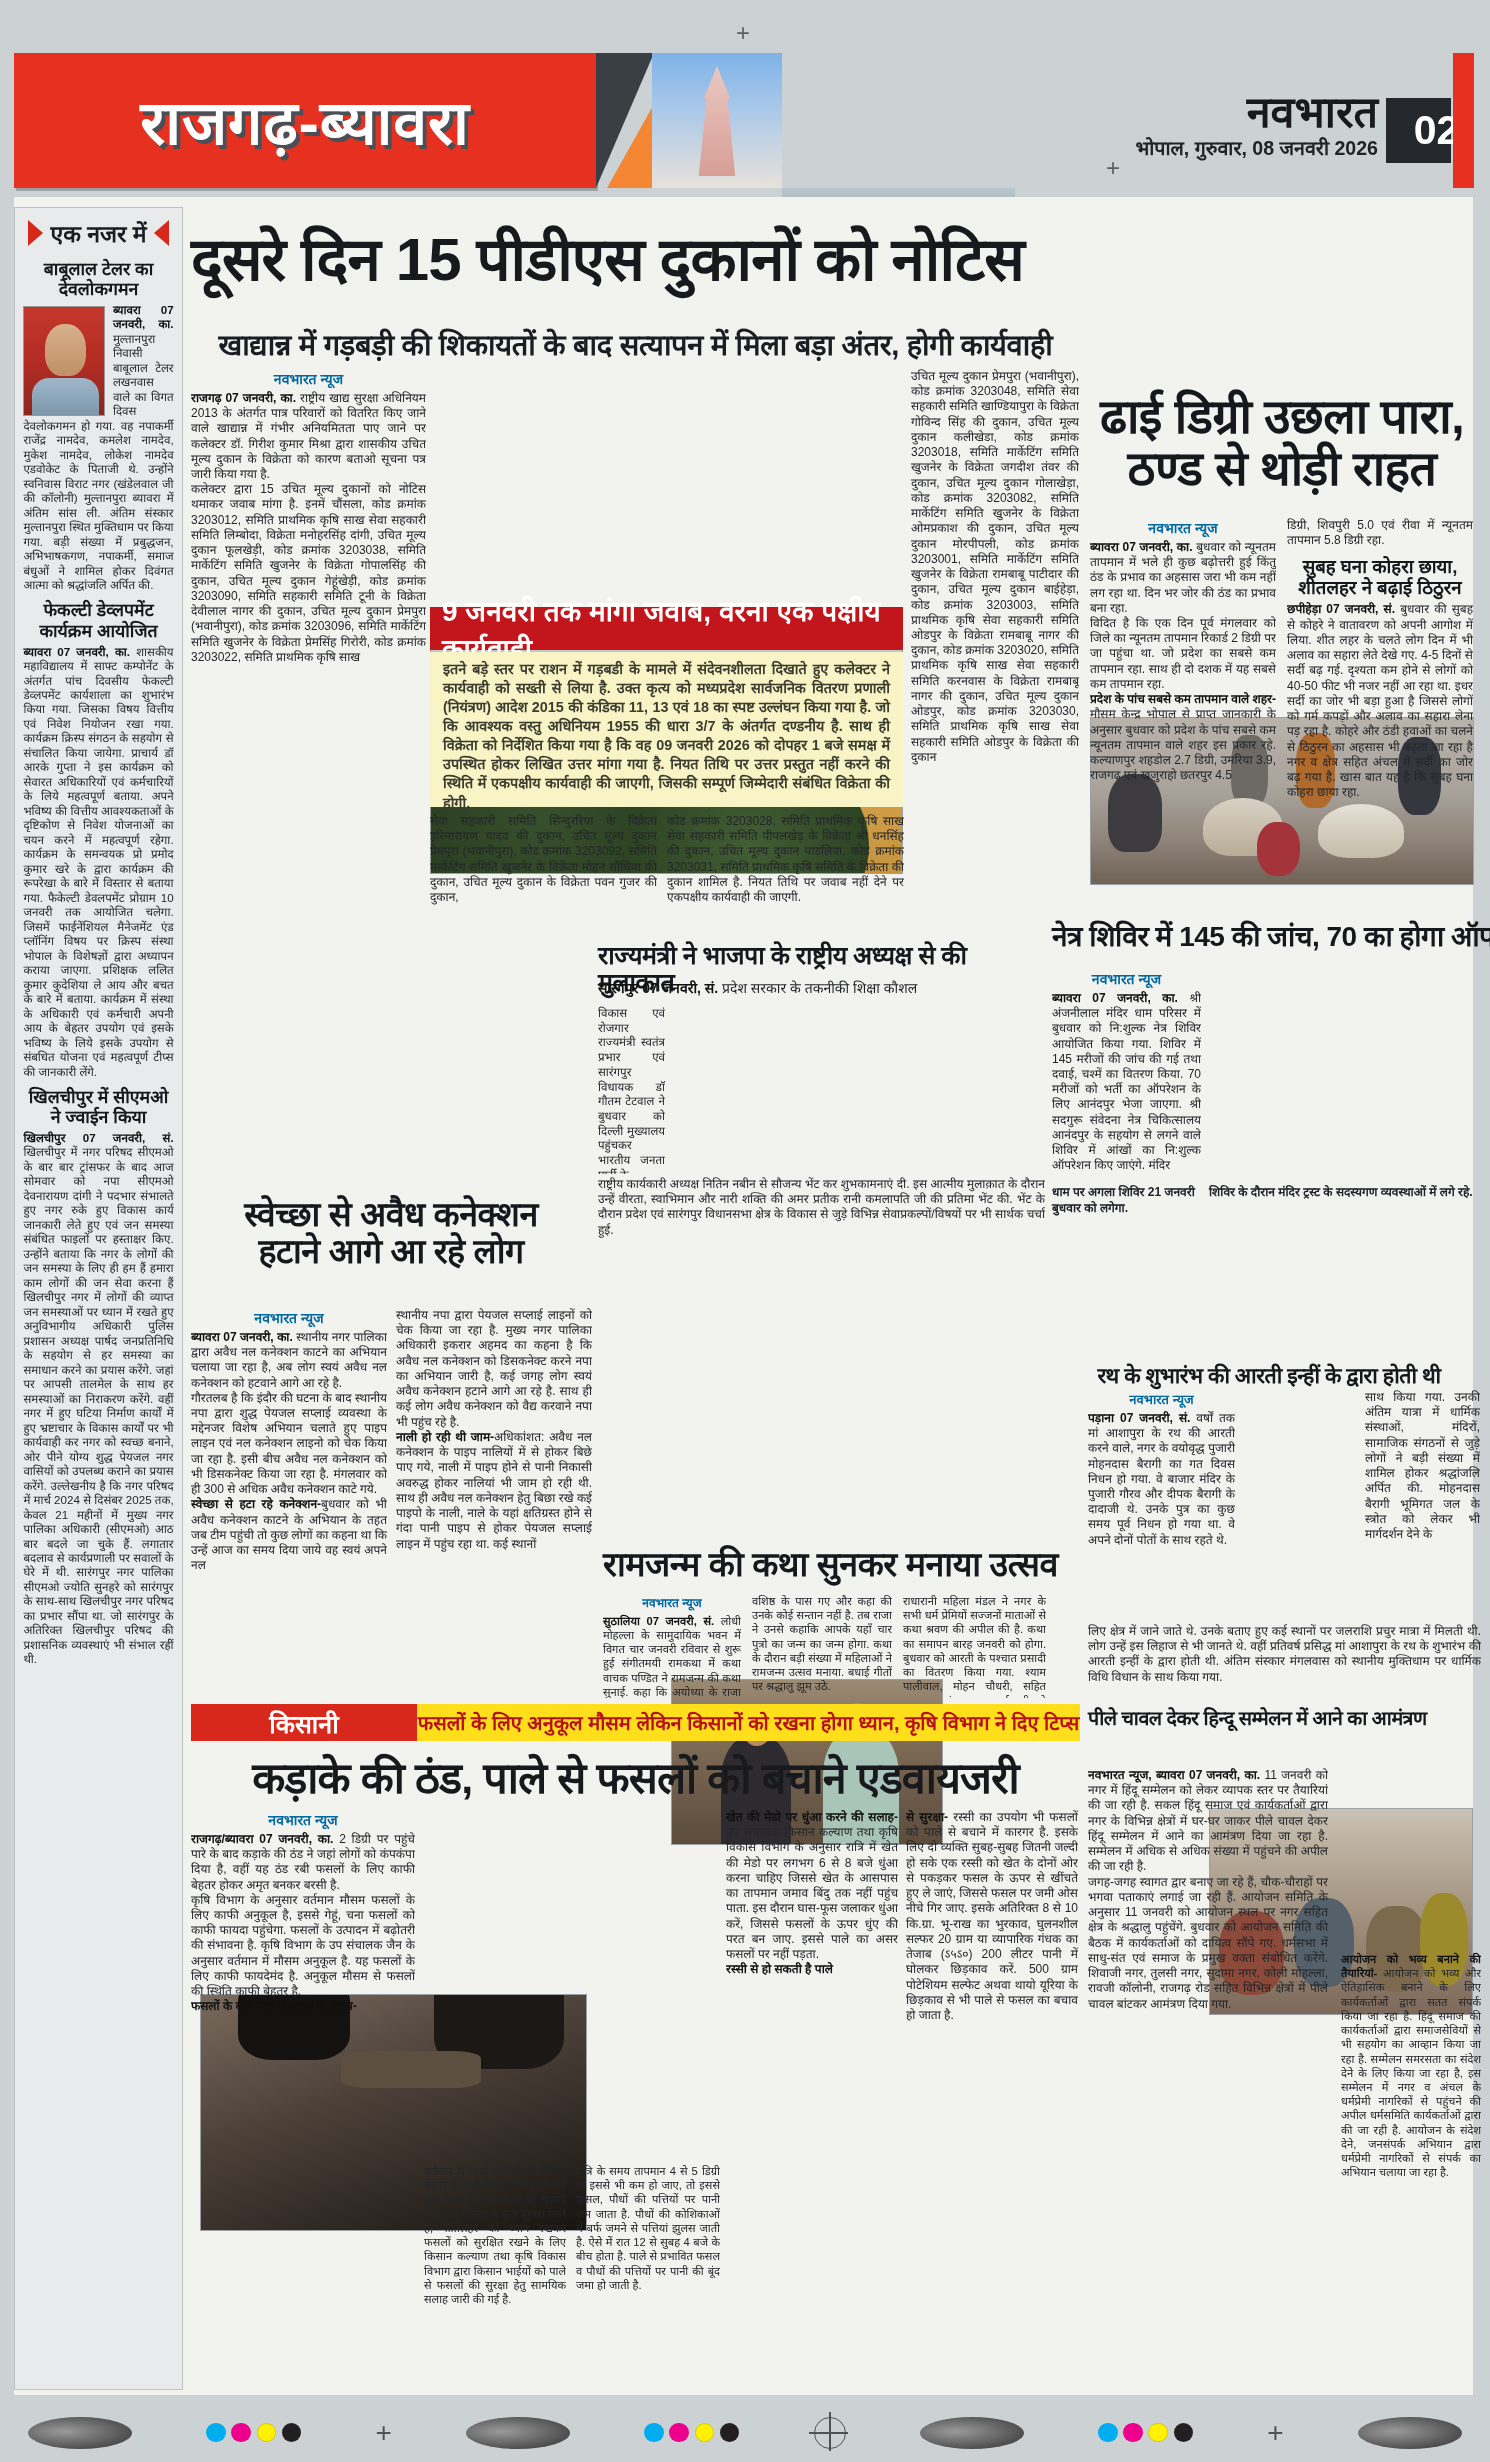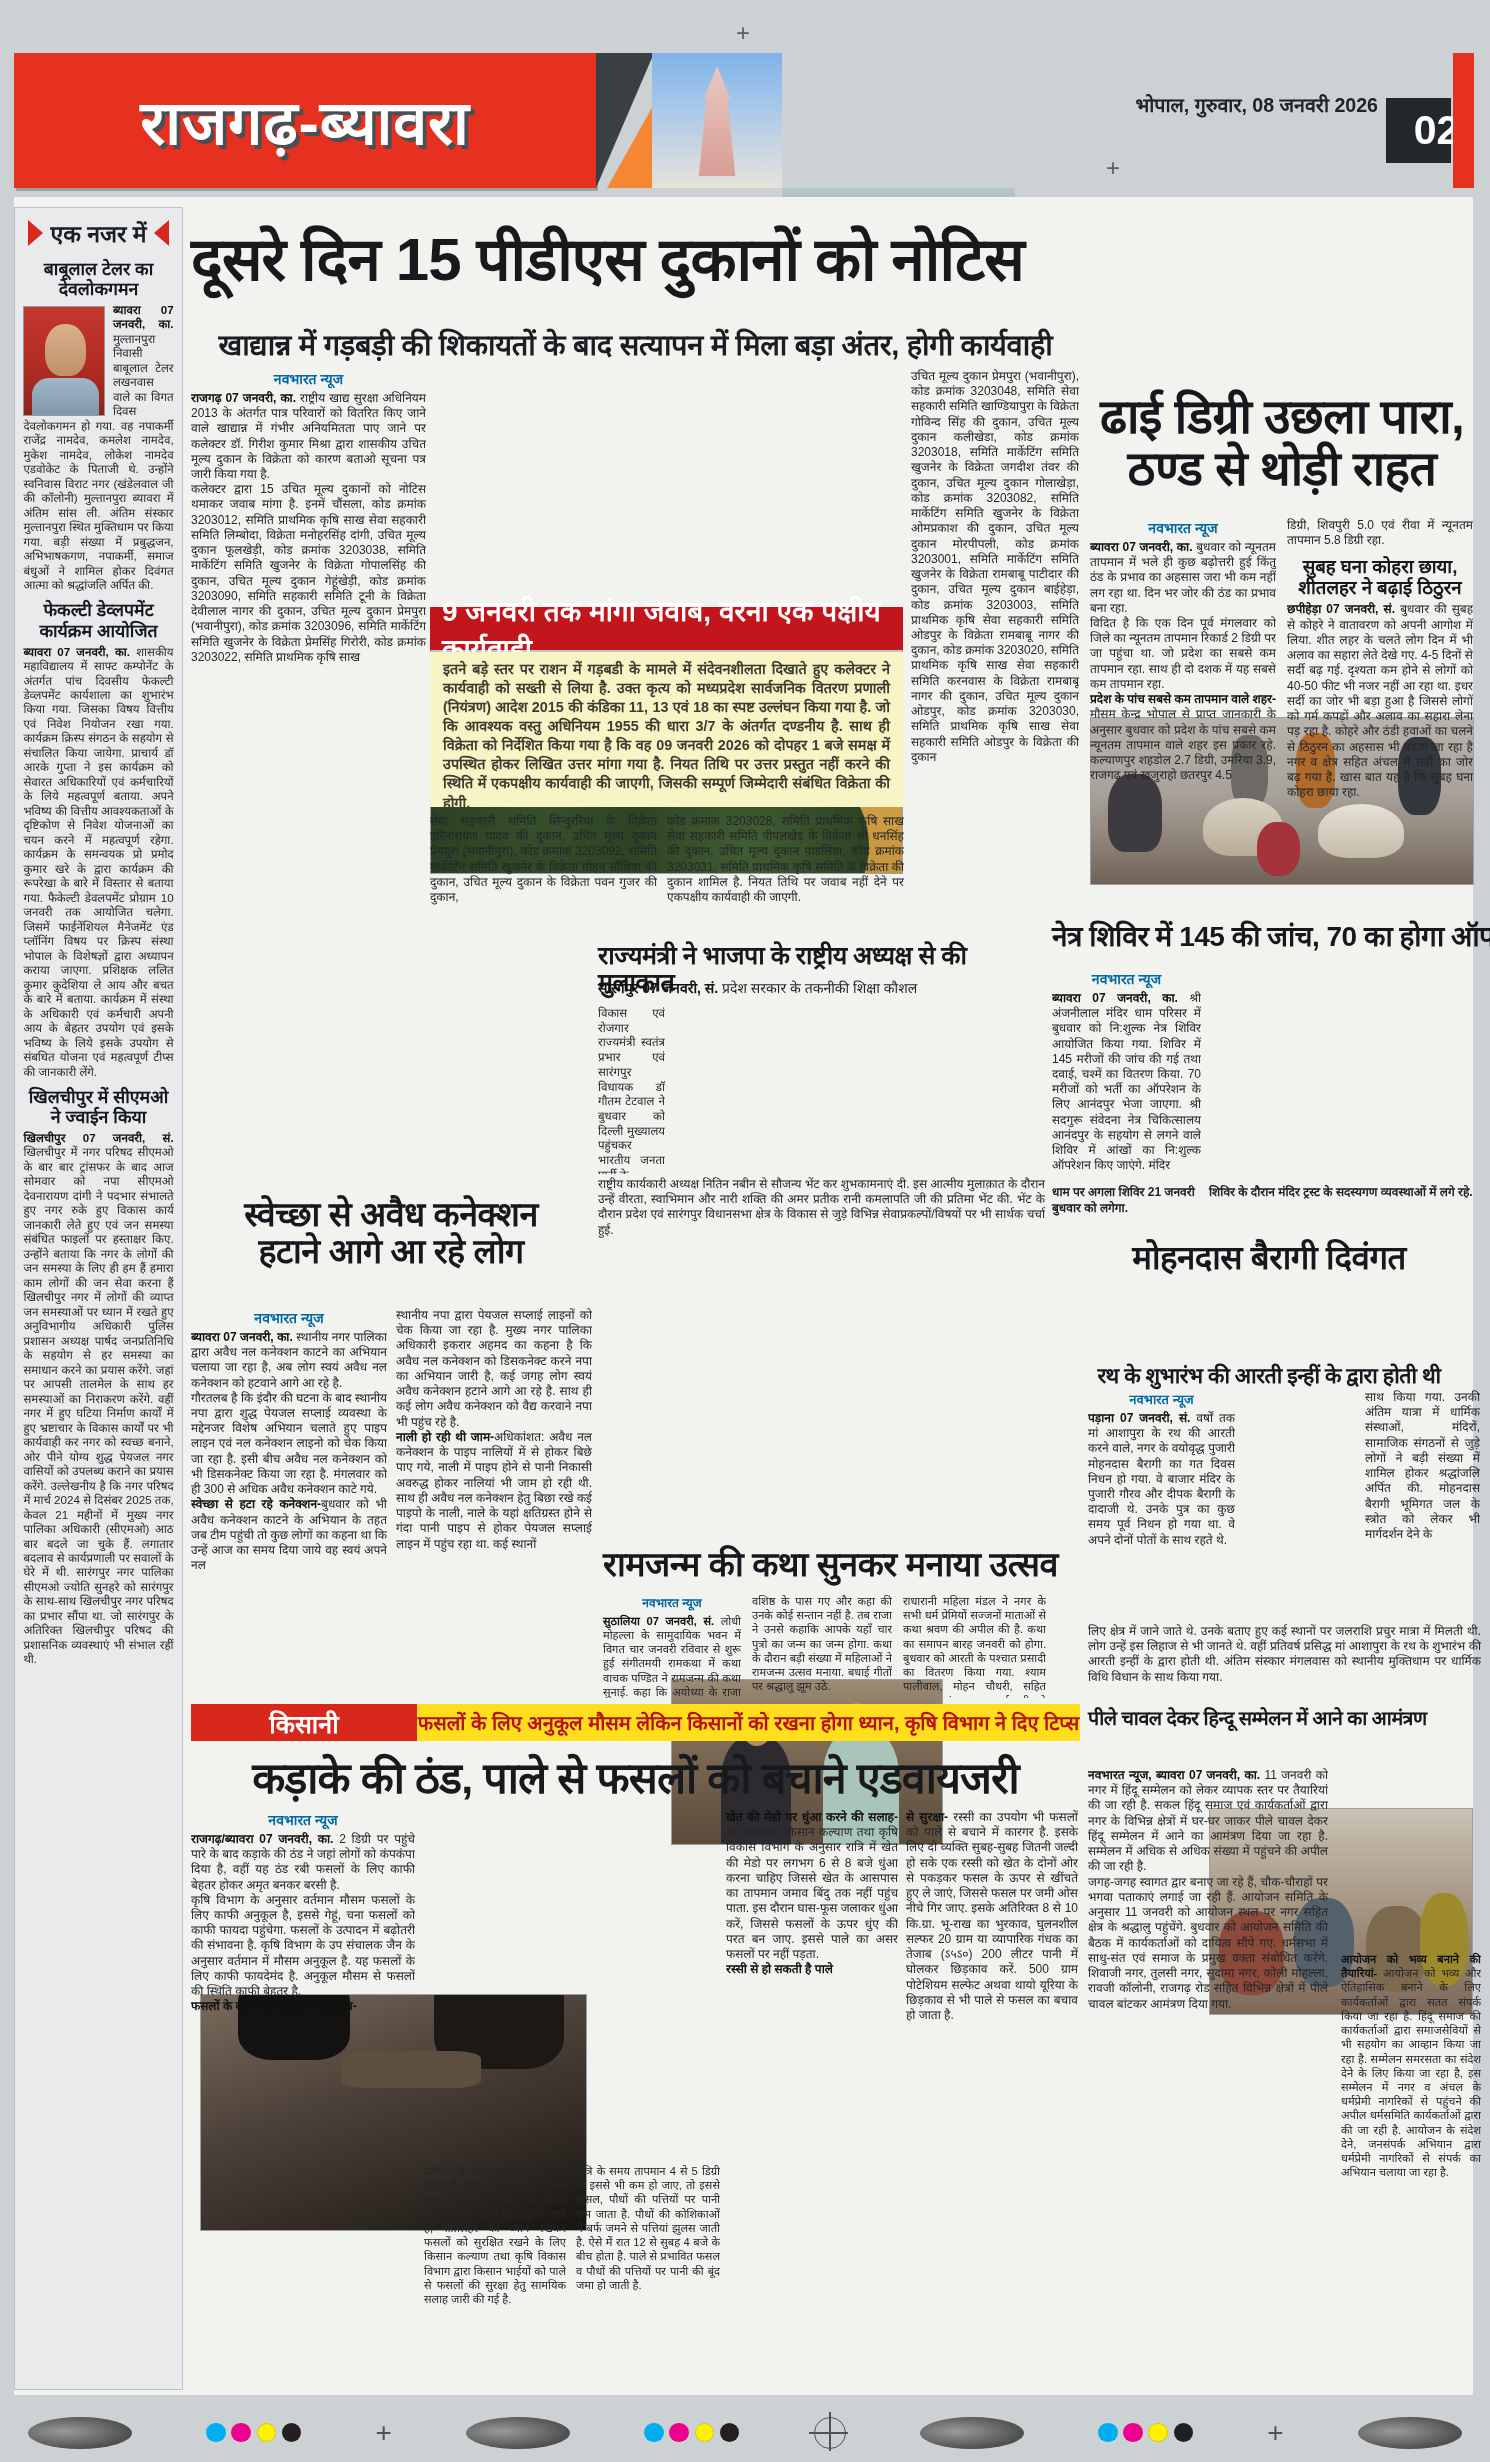--- a/index.html
+++ b/index.html
@@ -95,20 +95,21 @@
 <div class="abs tri" style="left:607px; top:104px; border-bottom:84px solid #f58634; border-left:47px solid transparent;"></div>
 
 <div class="abs ph" style="left:652px; top:53px; width:130px; height:135px; background:linear-gradient(180deg,#7fb2e8 0%,#a8c8ea 40%,#e8e2da 100%); border:none;">
   <div class="abs" style="left:41px; top:13px; width:48px; height:110px; background:linear-gradient(180deg,#e9c8c2,#d79f96); clip-path:polygon(50% 0,78% 30%,72% 30%,88% 100%,12% 100%,28% 30%,22% 30%);"></div>
 </div>
 <div class="abs ph" style="left:782px; top:53px; width:233px; height:135px; background:linear-gradient(180deg,#b9c7cf 0%,#8aa08f 35%,#5f7a52 65%,#3f5a38 100%); border:none;">
   <div class="abs" style="left:56px; top:35px; width:140px; height:48px; background:linear-gradient(180deg,#c9b089,#a88d66); clip-path:polygon(0 100%,0 30%,12% 30%,12% 12%,26% 12%,26% 30%,44% 30%,44% 6%,60% 6%,60% 30%,78% 30%,78% 16%,100% 16%,100% 100%);"></div>
 </div>
 
 <div class="abs" style="left:1015px; top:91px; width:363px; text-align:right;">
+  <div class="paper-logo">नवभारत</div>
   <div class="paper-date">भोपाल, गुरुवार, 08 जनवरी 2026</div>
 </div>
 <div class="abs page-badge" style="left:1386px; top:98px; width:65px; height:65px;padding-left:36px;">02</div>
 <div class="abs red-strip" style="left:1453px; top:53px; width:20.5px; height:135px;"></div>
 <div class="abs crosshair" style="left:1106px; top:156px;">+</div>
 
 <div class="abs paper" style="left:14px; top:197px; width:1459px; height:2198px;"></div>
 
 <div class="abs sidebar clip" style="left:14px; top:207px; width:169px; height:2183px;">
   <div class="onelook">
@@ -250,21 +251,20 @@
   <p class="body-txt" style="font-size:11.2px;"><b class="dl">सुठालिया 07 जनवरी, सं.</b> <span>लोधी मोहल्ला के सामुदायिक भवन में विगत चार जनवरी रविवार से शुरू हुई संगीतमयी रामकथा में कथा वाचक पण्डित ने रामजन्म की कथा सुनाई. कहा कि अयोध्या के राजा दशरथ संतान नहीं होने से दुखी होकर गुरु ऋषि</span></p>
 </div>
 <div class="abs clip" style="left:752px; top:1594px; width:140px; height:104px;">
   <p class="body-txt" style="font-size:11.2px;">वशिष्ठ के पास गए और कहा की उनके कोई सन्तान नहीं है. तब राजा ने उनसे कहाकि आपके यहाँ चार पुत्रो का जन्म का जन्म होगा. कथा के दौरान बड़ी संख्या में महिलाओं ने रामजन्म उत्सव मनाया. बधाई गीतों पर श्रद्धालु झूम उठे.</p>
 </div>
 <div class="abs clip" style="left:903px; top:1594px; width:143px; height:104px;">
   <p class="body-txt" style="font-size:11.2px;">राधारानी महिला मंडल ने नगर के सभी धर्म प्रेमियों सज्जनों माताओं से कथा श्रवण की अपील की है. कथा का समापन बारह जनवरी को होगा. बुधवार को आरती के पश्चात प्रसादी का वितरण किया गया. श्याम पालीवाल, मोहन चौधरी, सहित श्रद्धालु पहुंचकर आचार्य जी से आशीर्वाद लिया.</p>
 </div>
 
 <div class="abs art-head" style="left:1057px; top:1240px; width:424px; font-size:33px;">
-  <div>मोहनदास बैरागी दिवंगत</div>
 </div>
 <div class="abs art-head" style="left:1057px; top:1352px; width:424px; font-size:21.4px;margin-top:13px;">रथ के शुभारंभ की आरती इन्हीं के द्वारा होती थी</div>
 <div class="abs clip" style="left:1088px; top:1390px; width:147px; height:279px;">
   <div class="byline" style="font-size:13px;">नवभारत न्यूज</div>
   <p class="body-txt"><b class="dl">पड़ाना 07 जनवरी, सं.</b> <span>वर्षों तक मां आशापुरा के रथ की आरती करने वाले, नगर के वयोवृद्ध पुजारी मोहनदास बैरागी का गत दिवस निधन हो गया. वे बाजार मंदिर के पुजारी गौरव और दीपक बैरागी के दादाजी थे. उनके पुत्र का कुछ समय पूर्व निधन हो गया था. वे अपने दोनों पोतों के साथ रहते थे.</span></p>
 </div>
 
 <div class="abs clip" style="left:1365px; top:1390px; width:115px; height:279px;">
   <p class="body-txt">साथ किया गया. उनकी अंतिम यात्रा में धार्मिक संस्थाओं, मंदिरों, सामाजिक संगठनों से जुड़े लोगों ने बड़ी संख्या में शामिल होकर श्रद्धांजलि अर्पित की. मोहनदास बैरागी भूमिगत जल के स्त्रोत को लेकर भी मार्गदर्शन देने के</p>
 </div>

